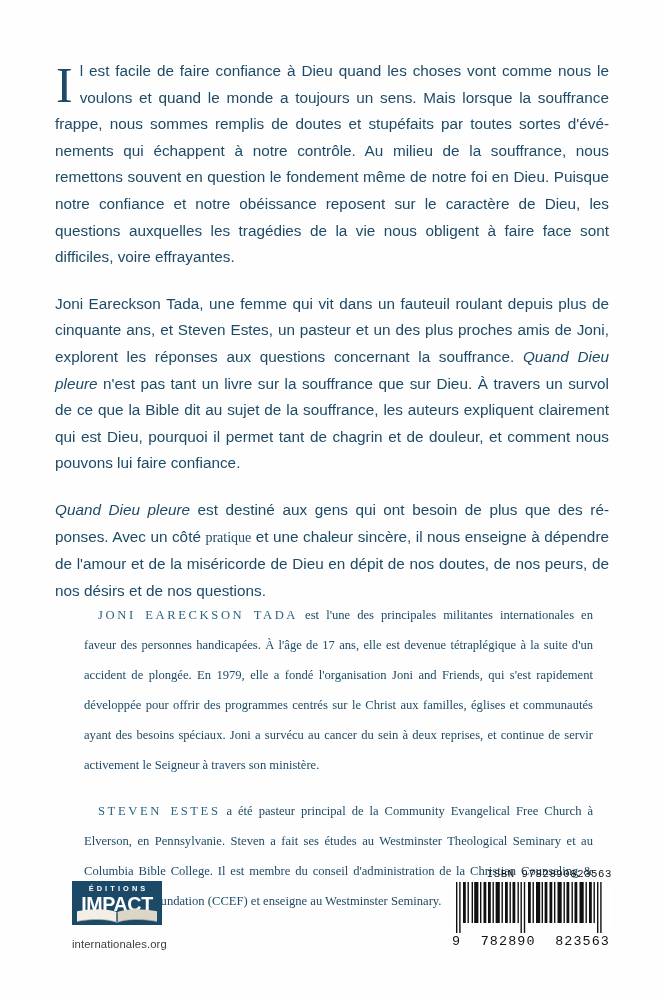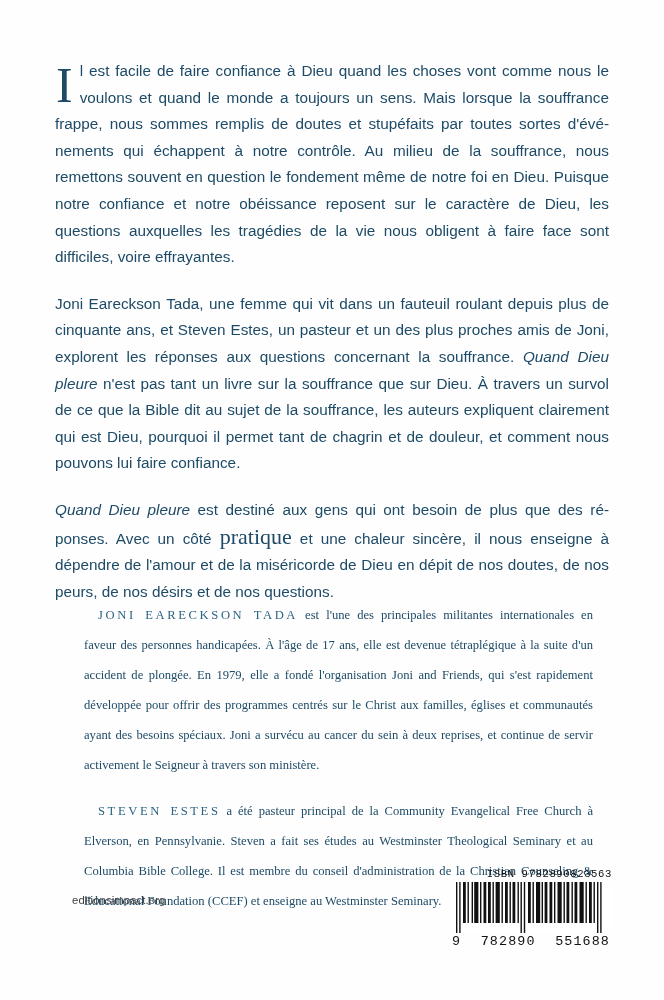--- a/index.html
+++ b/index.html
@@ -51,21 +51,21 @@
     padding: 3px 7px 0 1px;
     margin-top: 2px;
   }
 
   .blurb i, .blurb .ital {
     font-style: italic;
   }
   .serifword {
     font-family: "Liberation Serif", serif;
     font-style: normal;
-    font-size: 22px;
+    font-size: 14px;
   }
 
   
   .bios {
     position: absolute;
     left: 84px;
     top: 600px;
     width: 509px;
     font-family: "Liberation Serif", serif;
     color: #1d4a66;
@@ -184,21 +184,31 @@
 
   <div class="bios">
 
     <p><span class="bio-indent"></span><span class="bio-name">JONI EARECKSON TADA</span><span> est l'une des principales militantes internationales en faveur des personnes handicapées. À l'âge de 17 ans, elle est devenue tétraplégique à la suite d'un accident de plongée. En 1979, elle a fondé l'organisation Joni and Friends, qui s'est rapidement développée pour offrir des programmes centrés sur le Christ aux familles, églises et communautés ayant des besoins spéciaux. Joni a survécu au cancer du sein à deux reprises, et continue de servir activement le Seigneur à travers son ministère.</span></p>
 
     <p><span class="bio-indent"></span><span class="bio-name">STEVEN ESTES</span><span> a été pasteur principal de la Community Evangelical Free Church à Elverson, en Pennsylvanie. Steven a fait ses études au Westminster Theological Seminary et au Columbia Bible College. Il est membre du conseil d'administration de la Christian Counseling &amp; Educational Foundation (CCEF) et enseigne au Westminster Seminary.</span></p>
 
   </div>
 
   <div class="logo-block">
-    <div class="logo-url">editionsimpact.org</div>
+    <div class="logo-mark">
+      <div class="logo-editions">ÉDITIONS</div>
+      <div class="logo-impact">IMPACT</div>
+      <svg class="logo-book" viewBox="0 0 82 14" preserveAspectRatio="none">
+        <path d="M41 3.2 C33 -0.4 16 -0.9 1 2.2 L1 12.4 C16 9.4 33 9.9 41 13.4 Z" fill="#f3efe6"></path>
+        <path d="M41 3.2 C49 -0.4 66 -0.9 81 2.2 L81 12.4 C66 9.4 49 9.9 41 13.4 Z" fill="#ddd6c7"></path>
+        <path d="M41 3.2 L41 13.4" stroke="#1b4a68" stroke-width="1.4" fill="none"></path>
+        <path d="M1 12.4 C16 9.4 33 9.9 41 13.4 C49 9.9 66 9.4 81 12.4" stroke="#b9b0a0" stroke-width="0.7" fill="none"></path>
+      </svg>
+    </div>
+    <div class="logo-url">internationales.org</div>
   </div>
 
   <div class="barcode-block">
     <div class="isbn-line">ISBN 9782890823563</div>
     <svg class="barcode-bars" viewBox="0 0 160 51" preserveAspectRatio="none">
       <rect x="0" y="0" width="160" height="51" fill="#ffffff"></rect>
       <g fill="#111111">
         <rect x="4" y="0" width="1.4" height="51"></rect>
         <rect x="7.2" y="0" width="1.4" height="51"></rect>
         <rect x="11" y="0" width="2.8" height="41"></rect>
@@ -233,17 +243,17 @@
         <rect x="133.5" y="0" width="1.4" height="41"></rect>
         <rect x="137" y="0" width="2.8" height="41"></rect>
         <rect x="141.5" y="0" width="1.4" height="41"></rect>
         <rect x="145" y="0" width="1.4" height="51"></rect>
         <rect x="148.2" y="0" width="1.4" height="51"></rect>
       </g>
     </svg>
     <div class="barcode-digits">
       <span>9</span>
       <span>782890</span>
-      <span>551688</span>
+      <span>823563</span>
     </div>
   </div>
 
 </div>
 
 </body></html>

